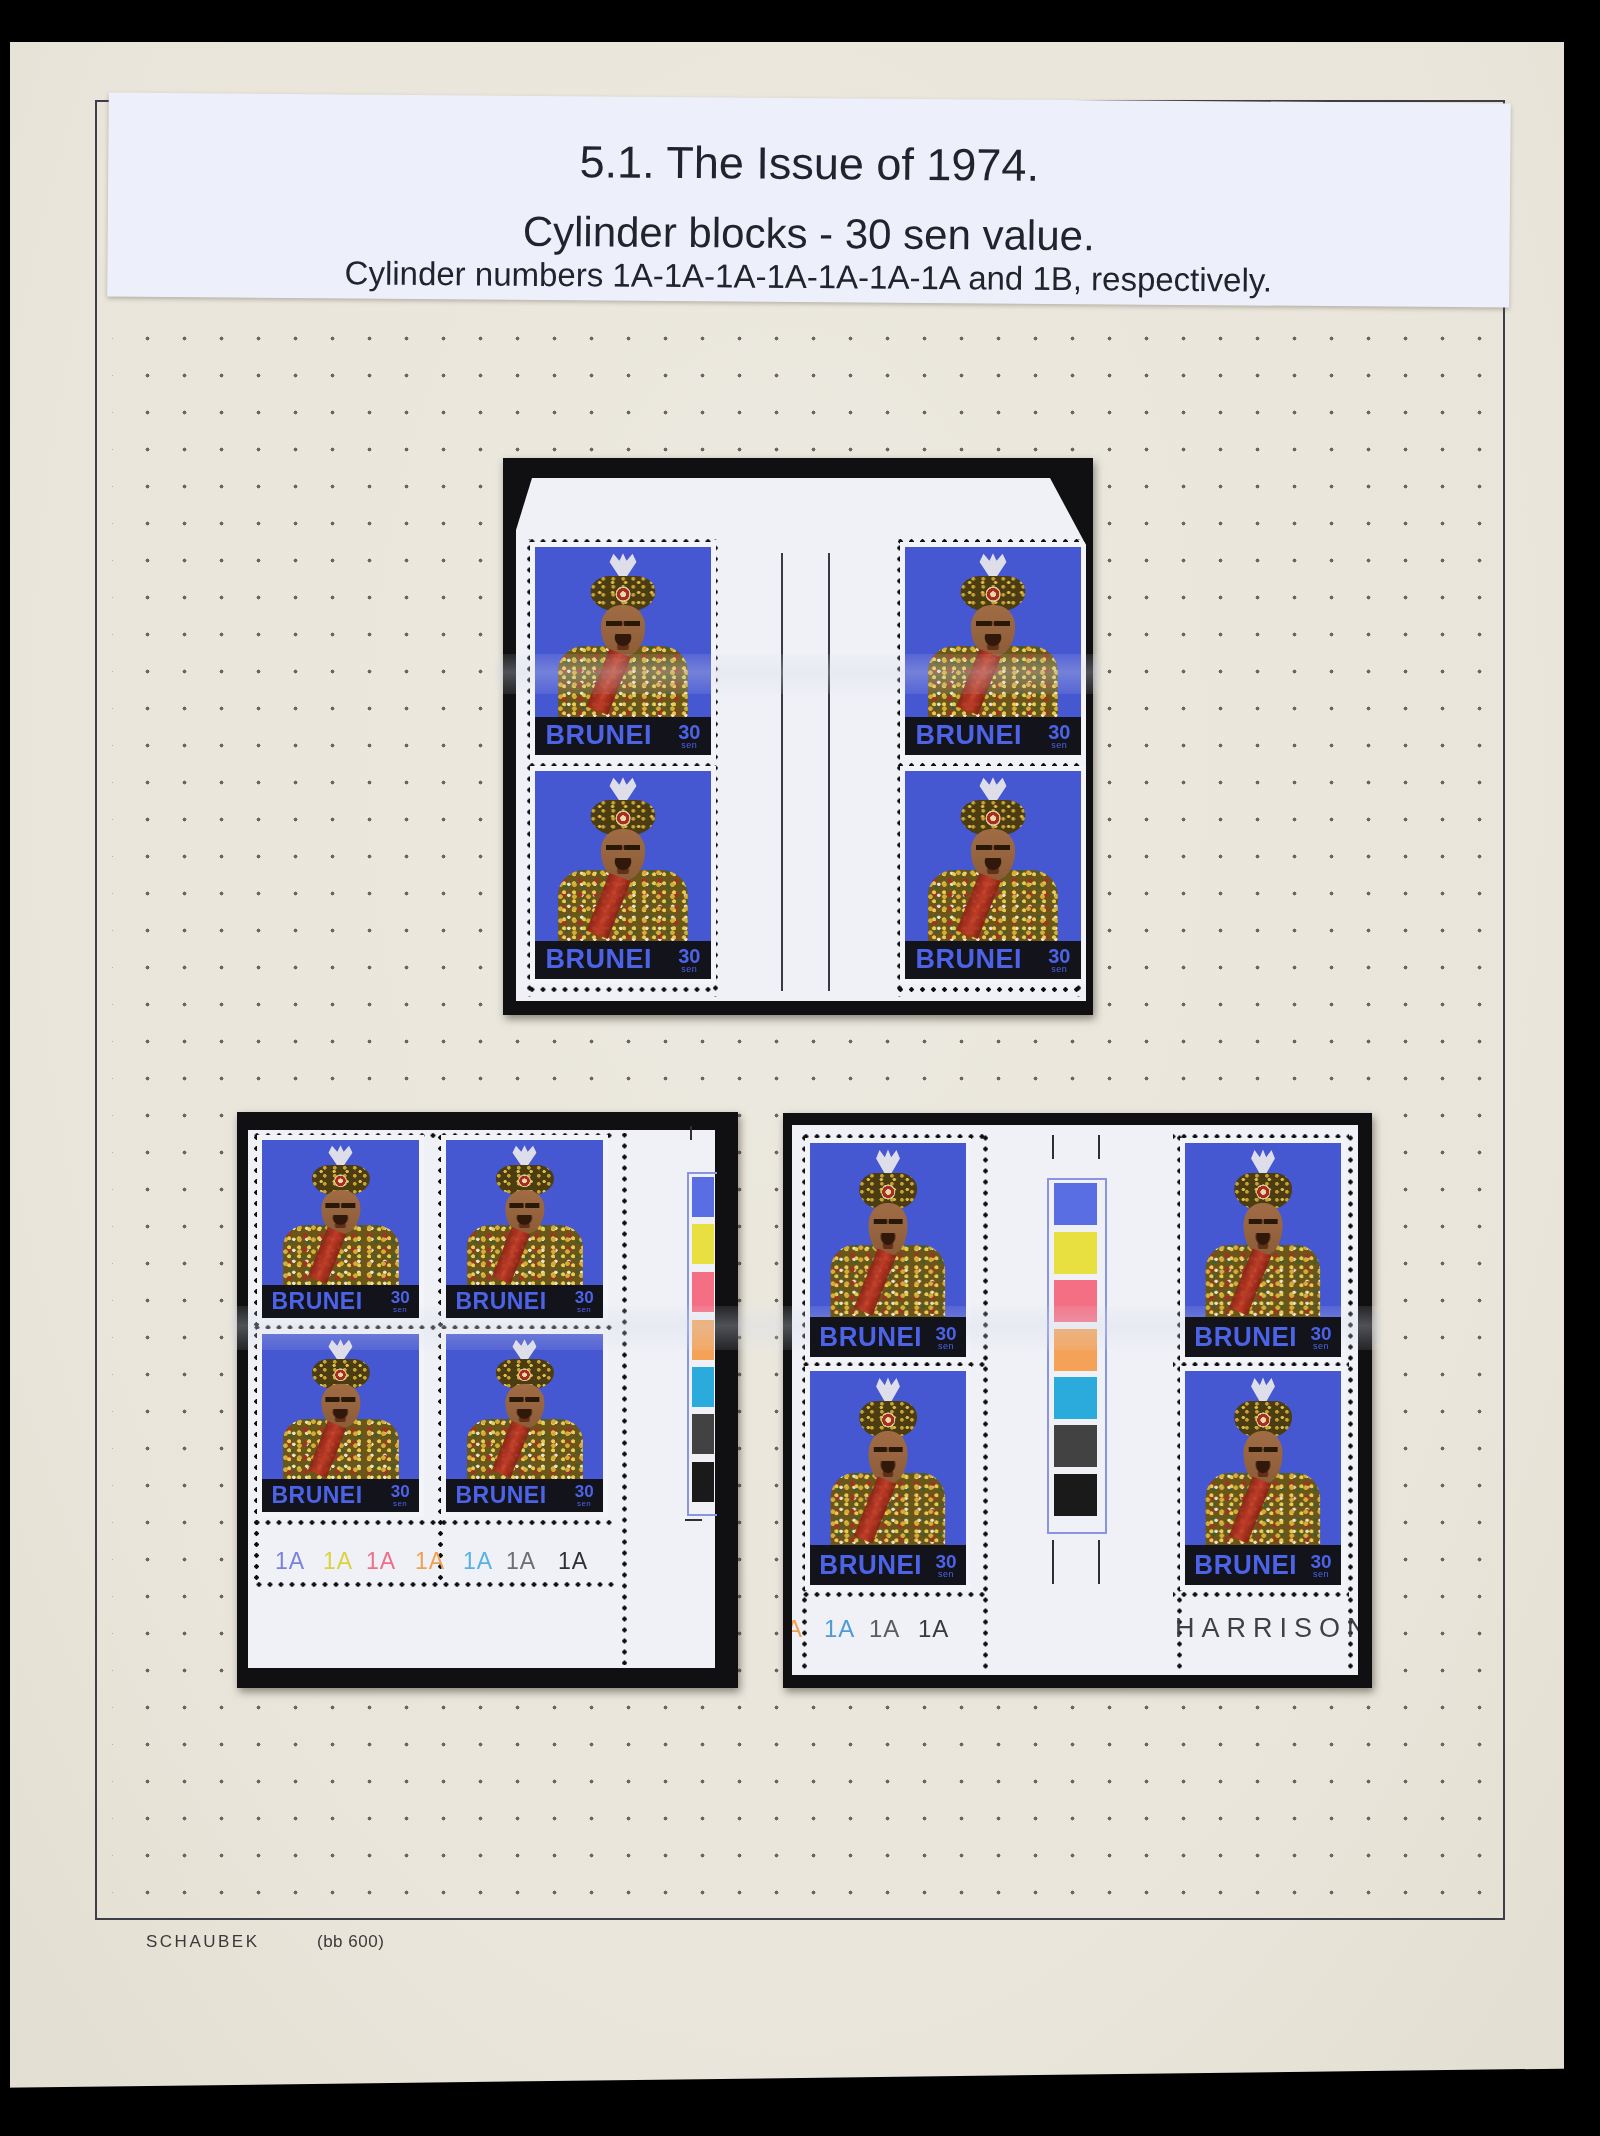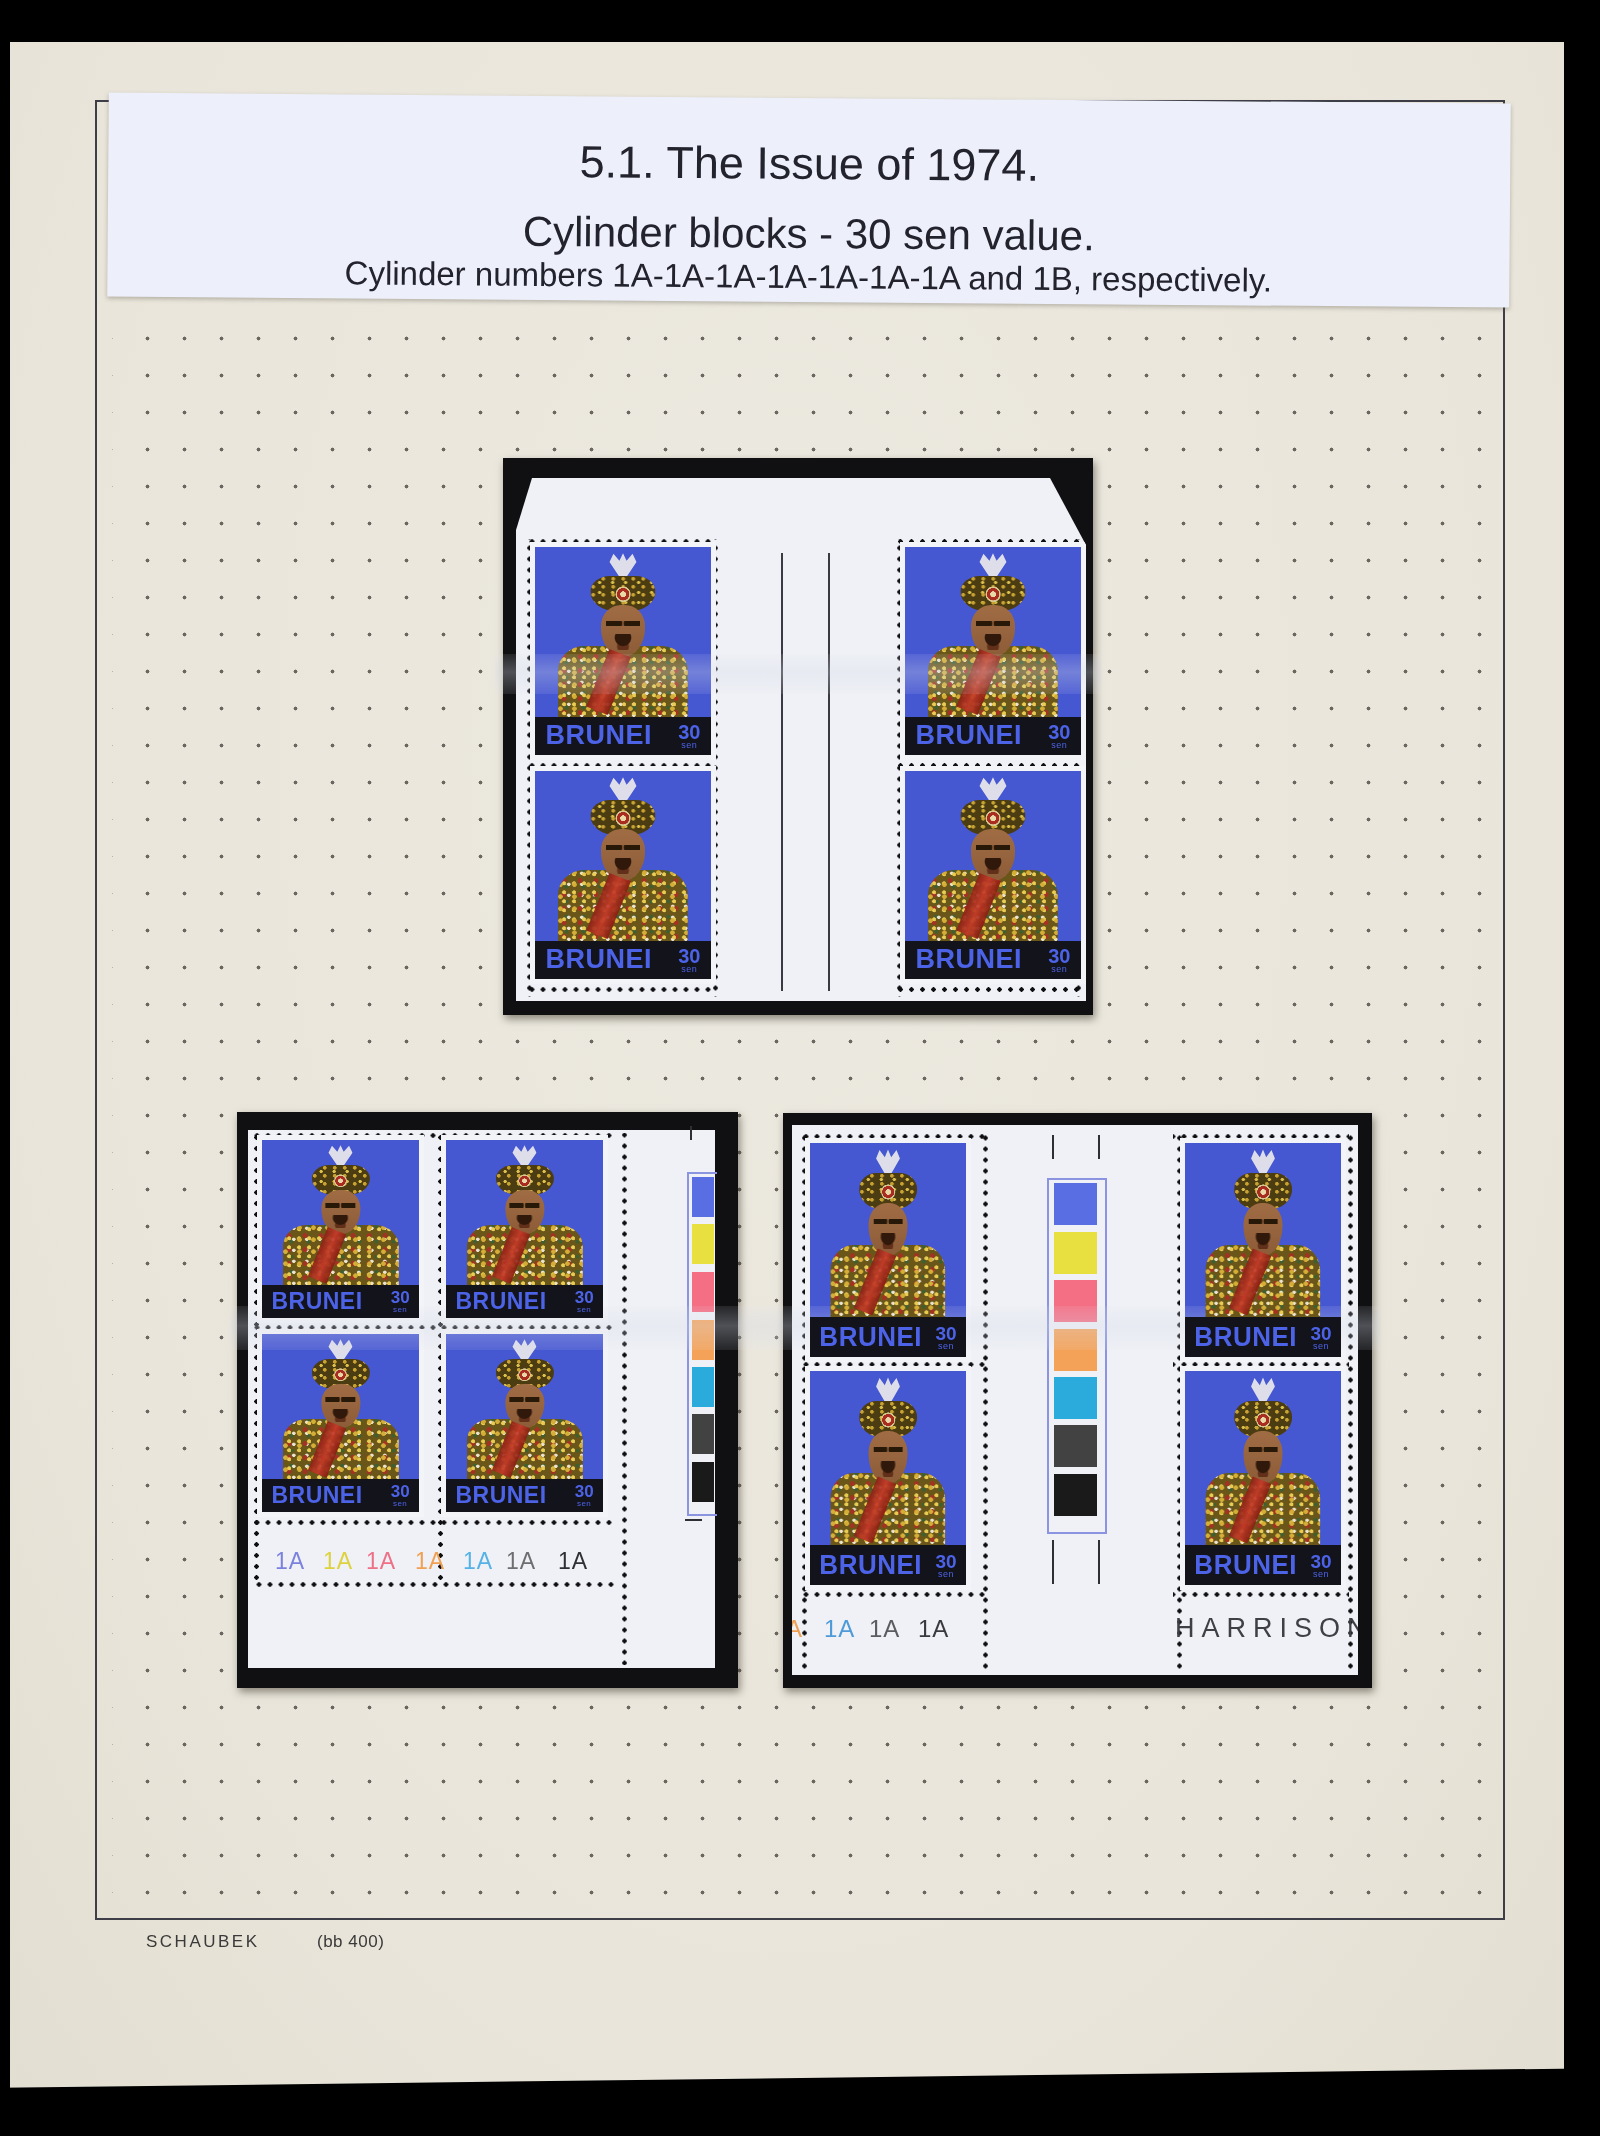--- a/index.html
+++ b/index.html
@@ -446,16 +446,16 @@
       <span class="cyl c3" style="color: rgb(92, 92, 96);">1A</span>
       <span class="cyl c4" style="color: rgb(58, 58, 62);">1A</span>
       <span class="printer">HARRISON</span>
     </div>
   </div>
 
   <div class="gloss gloss1"></div>
   <div class="gloss gloss2"></div>
 
   <span class="foot foot-brand">SCHAUBEK</span>
-  <span class="foot foot-code">(bb 400)</span>
+  <span class="foot foot-code">(bb 600)</span>
 
   <div class="page-bottom-slant"></div>
 </div>
 
 </body></html>

